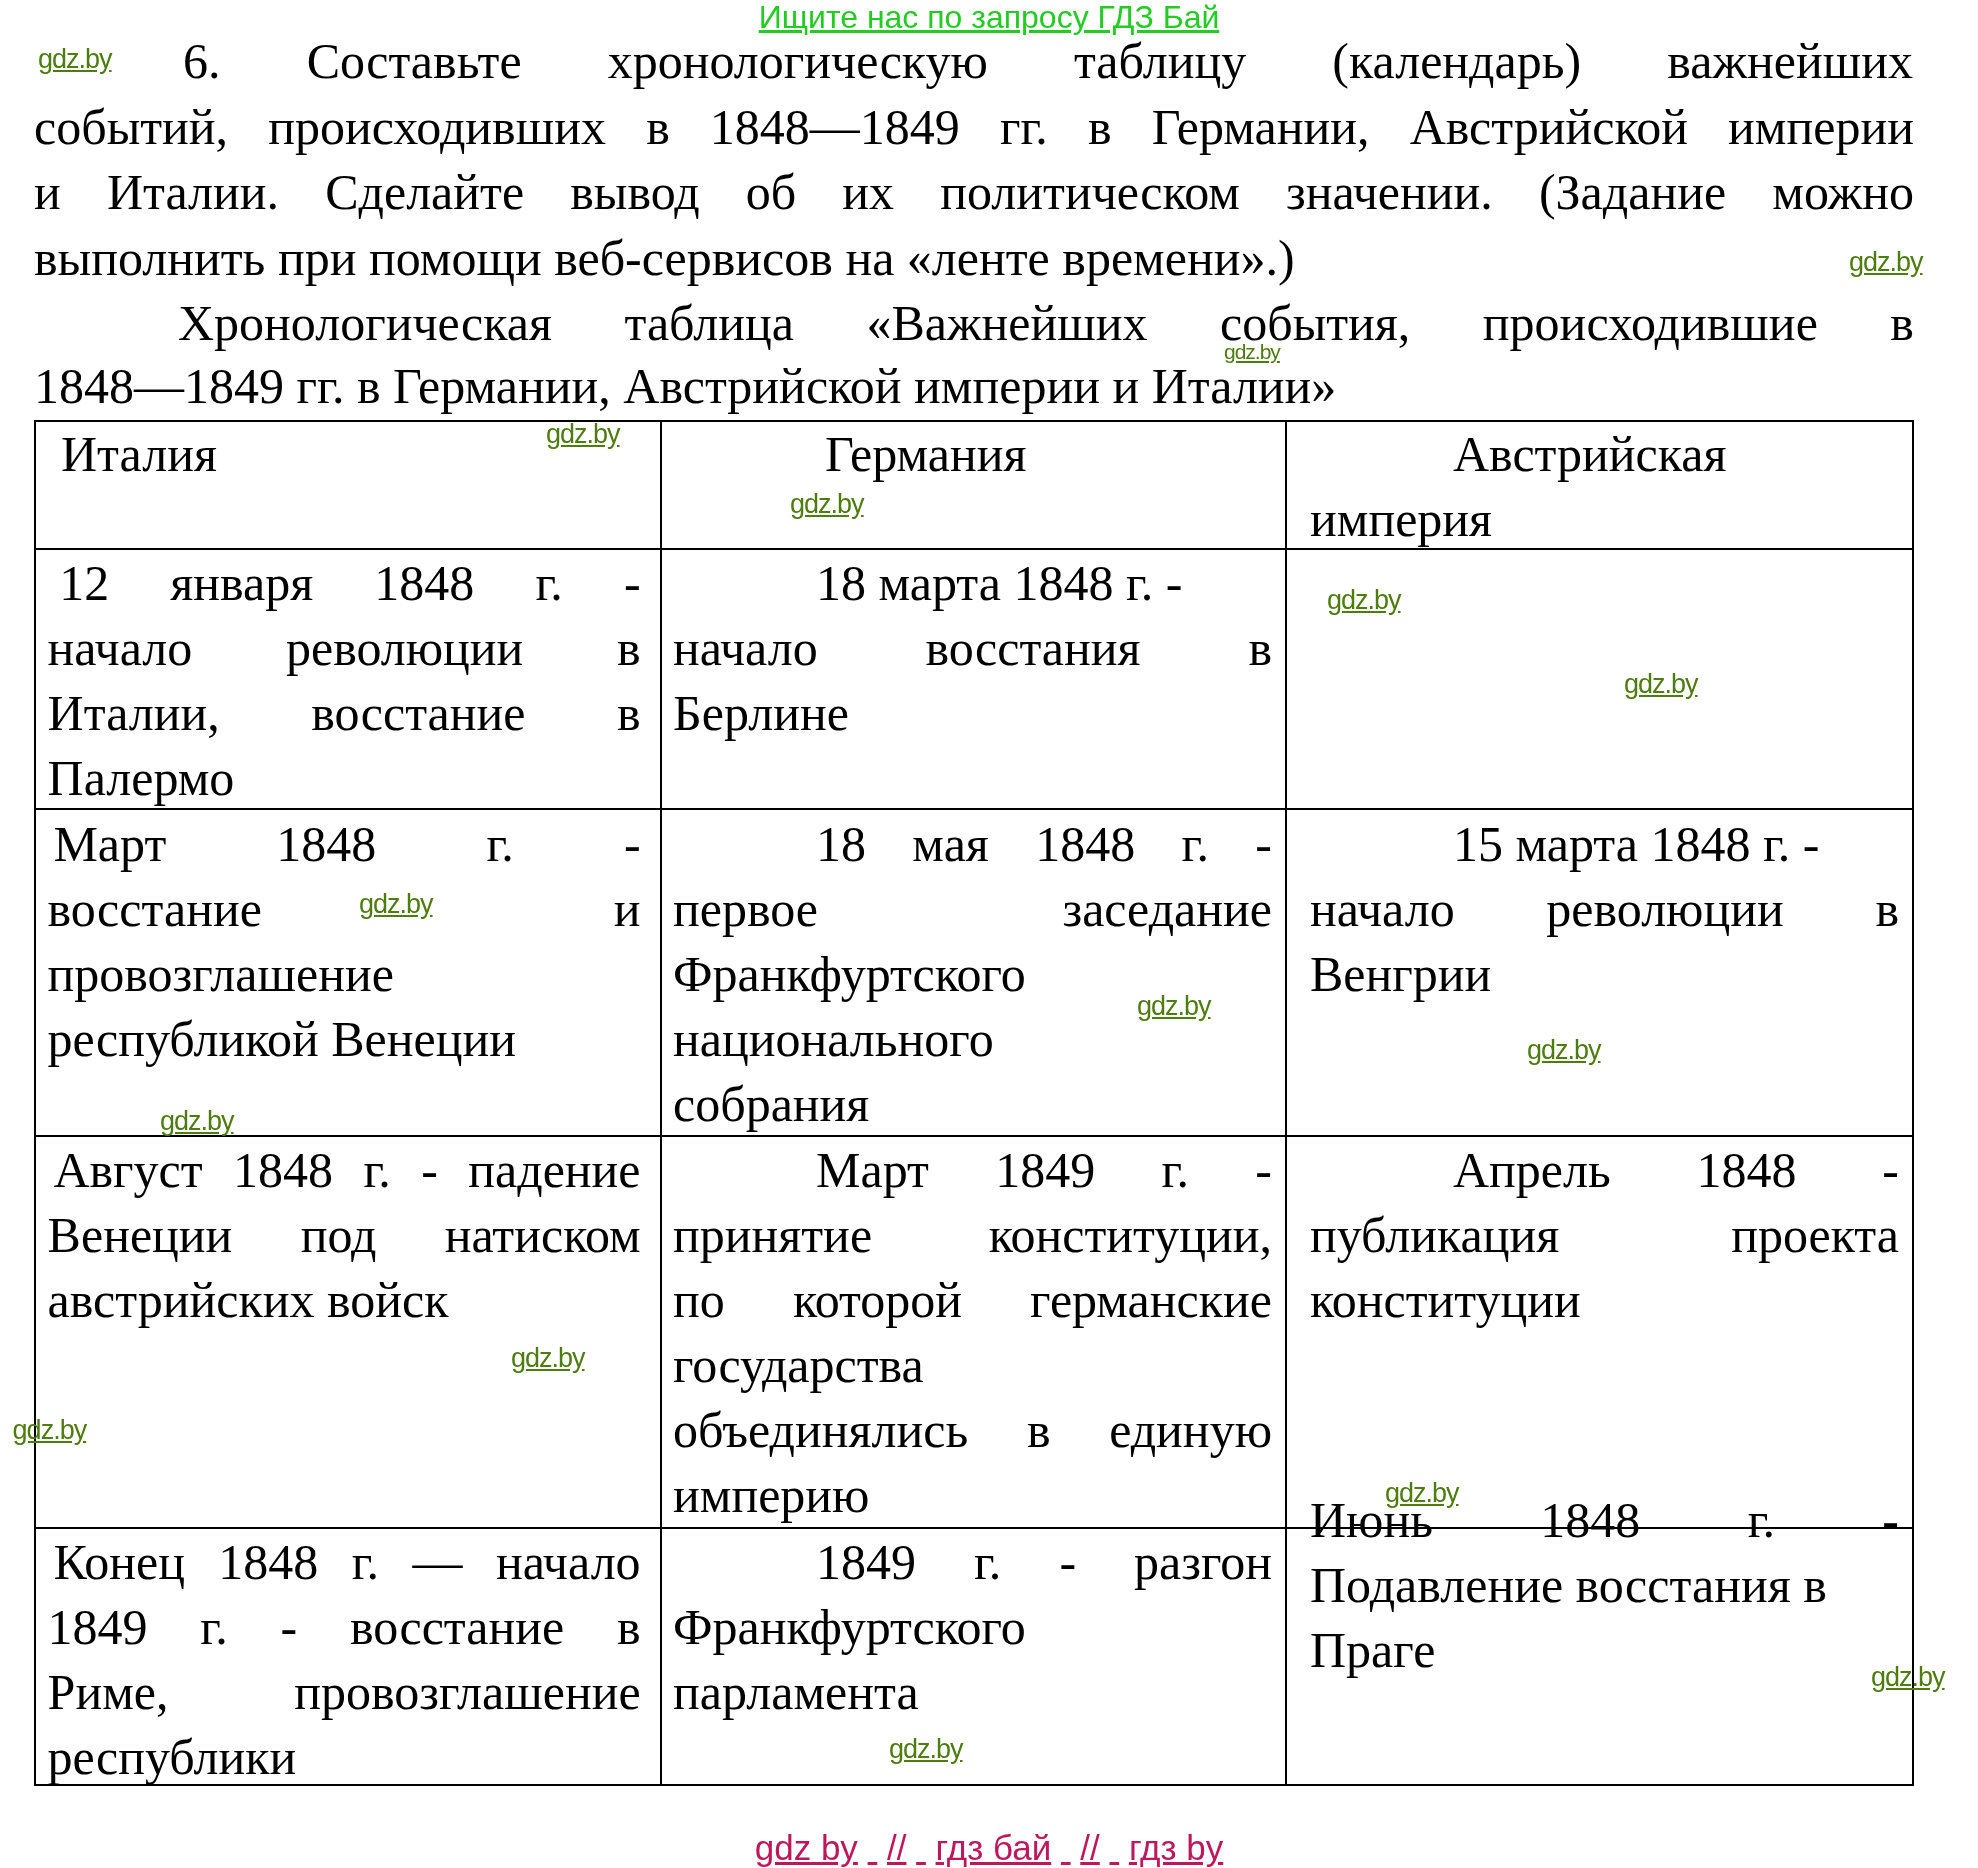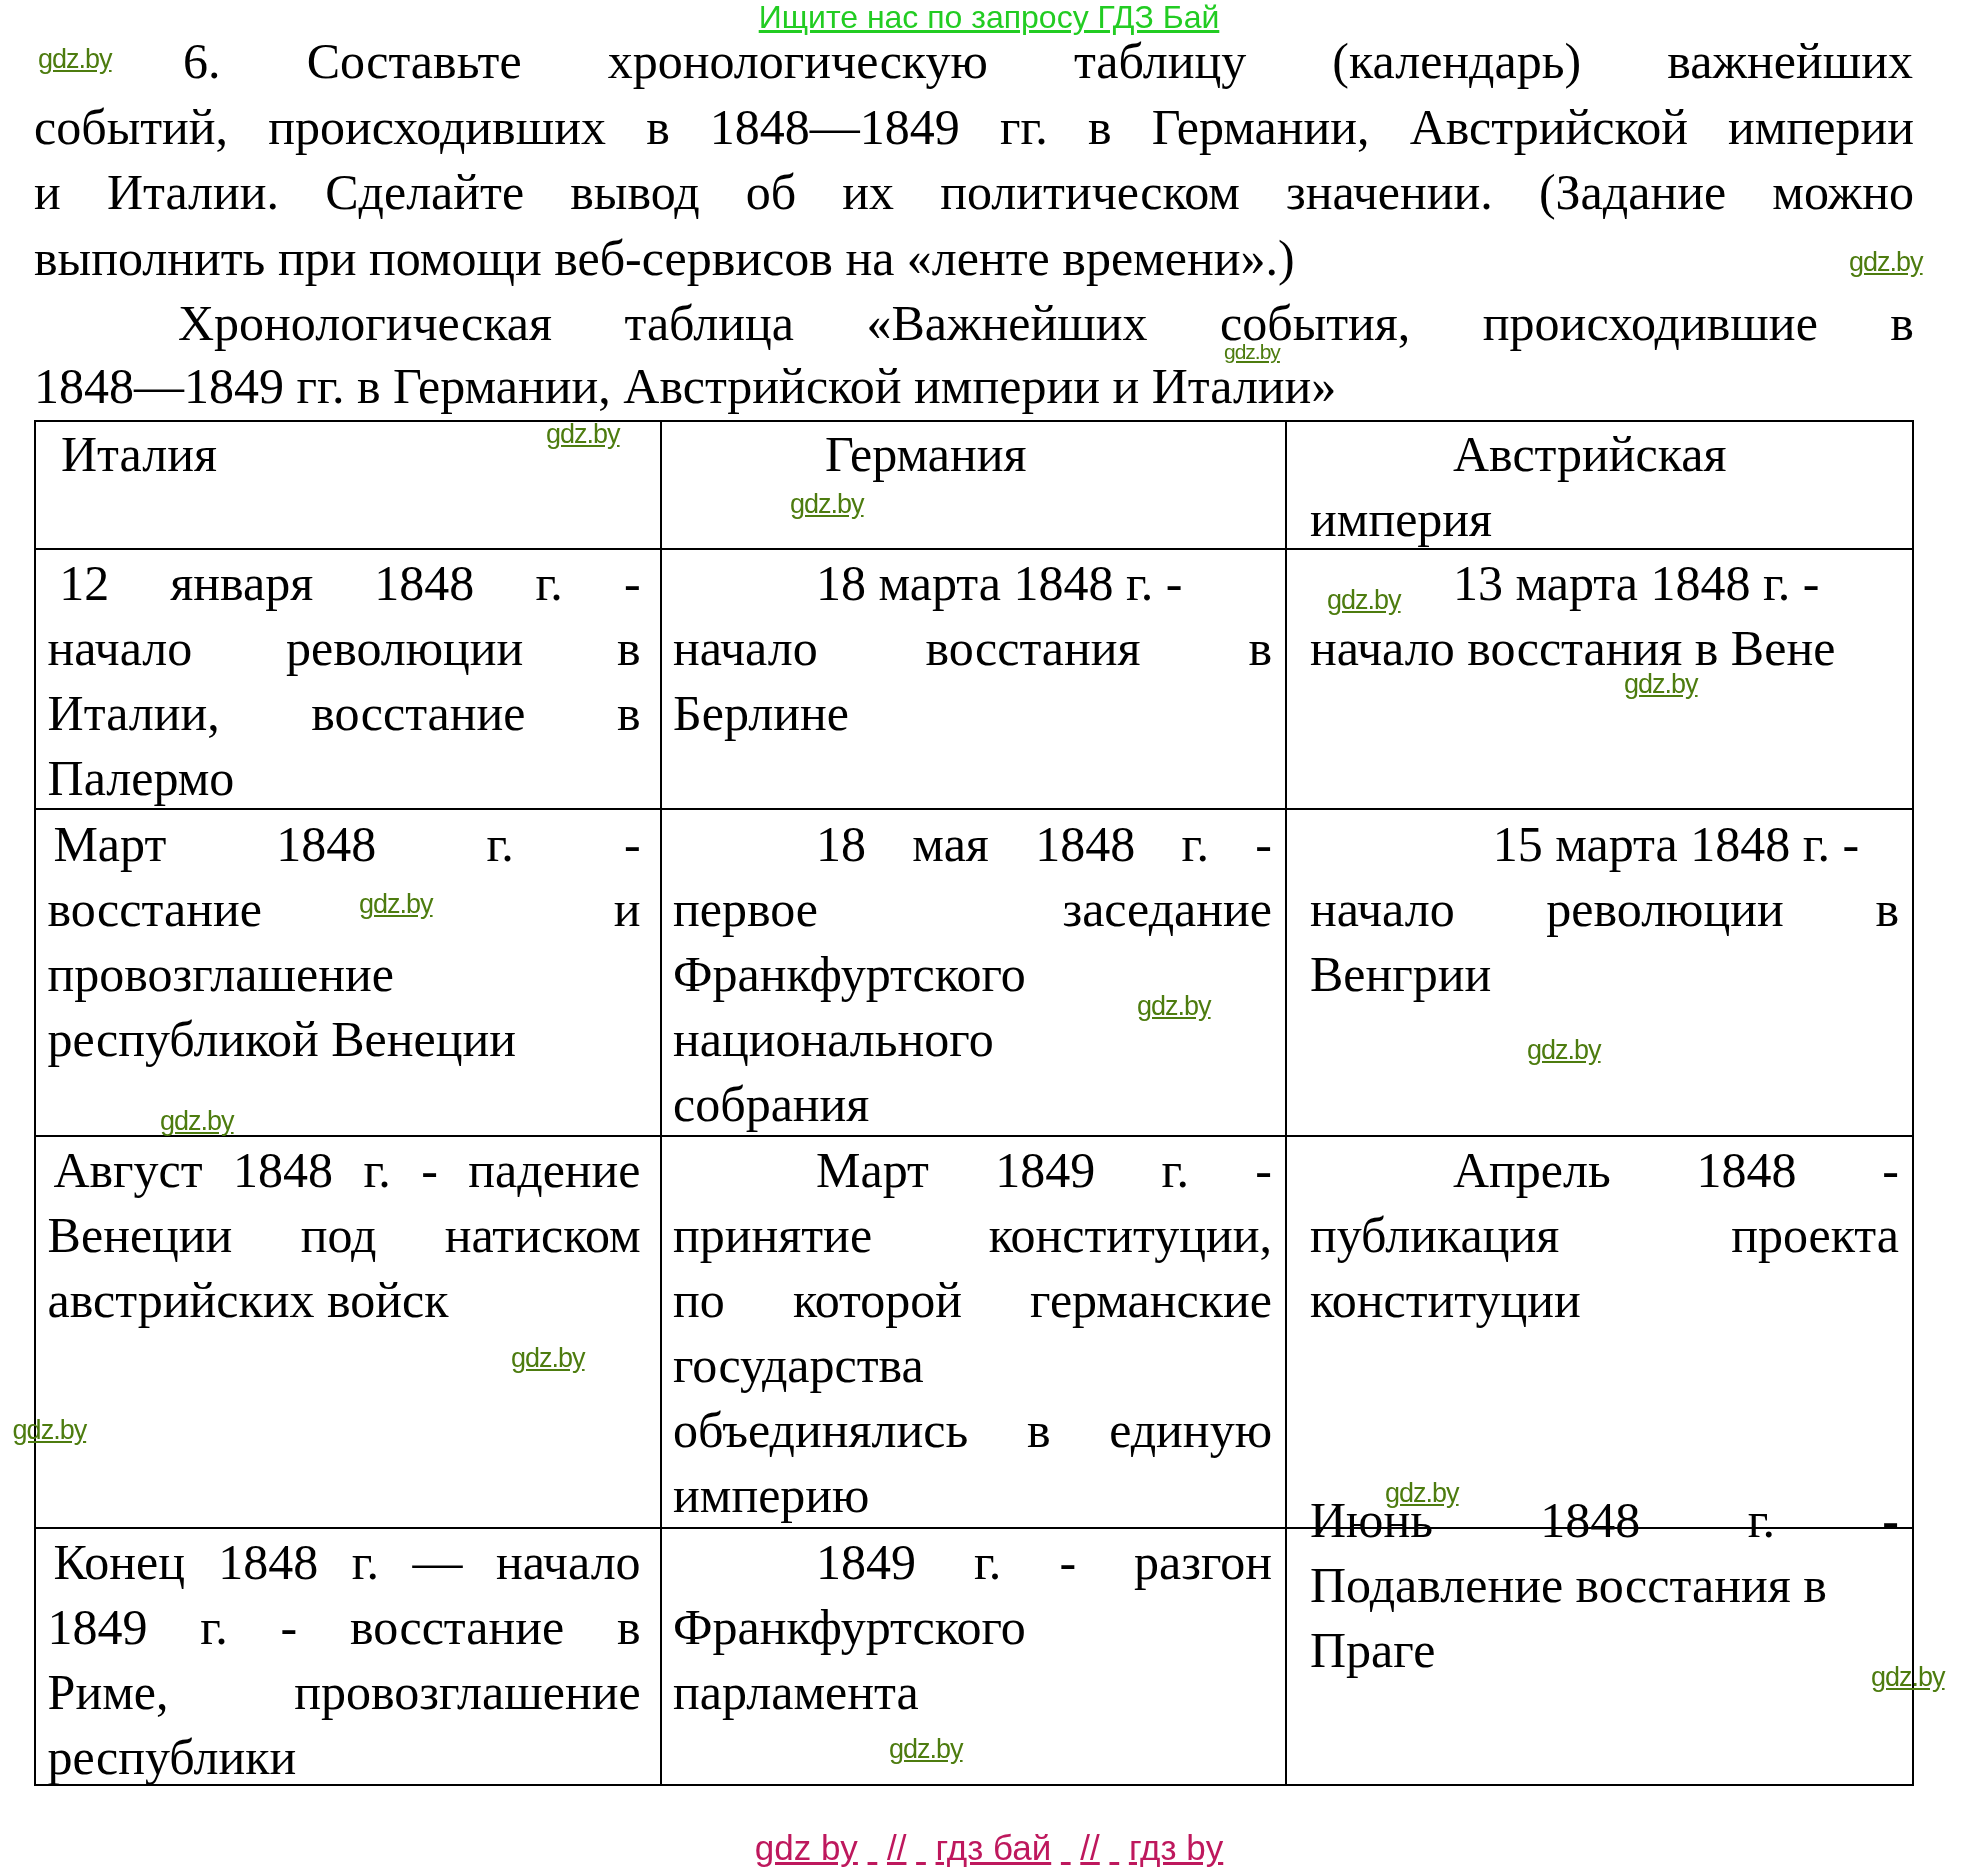--- a/index.html
+++ b/index.html
@@ -117,24 +117,20 @@
   </div>
   <div class="cell" style="left:637px; top:129px; width:599px;">
     <div class="ln" style="padding-left:143px;">18 марта 1848 г. -</div>
     <div class="ln j">
         <span>начало</span>
         <span>восстания</span>
         <span>в</span>
       </div>
     <div class="ln">Берлине</div>
   </div>
-  <div class="cell" style="left:1274px; top:129px; width:589px;">
-    <div class="ln" style="padding-left:143px;">13 марта 1848 г. -</div>
-    <div class="ln">начало восстания в Вене</div>
-  </div>
 
   <div class="cell" style="left:11.6px; top:390px; width:593px;">
     <div class="ln j" style="padding-left:5.8px;">
         <span>Март</span>
         <span>1848</span>
         <span>г.</span>
         <span>-</span>
       </div>
     <div class="ln j">
         <span>восстание</span>
@@ -153,21 +149,21 @@
       </div>
     <div class="ln j">
         <span>первое</span>
         <span>заседание</span>
       </div>
     <div class="ln">Франкфуртского</div>
     <div class="ln">национального</div>
     <div class="ln">собрания</div>
   </div>
   <div class="cell" style="left:1274px; top:390px; width:589px;">
-    <div class="ln" style="padding-left:143px;text-align:center;">15 марта 1848 г. -</div>
+    <div class="ln" style="padding-left:143px;">15 марта 1848 г. -</div>
     <div class="ln j">
         <span>начало</span>
         <span>революции</span>
         <span>в</span>
       </div>
     <div class="ln">Венгрии</div>
   </div>
 
   <div class="cell" style="left:11.6px; top:716px; width:593px;">
     <div class="ln j" style="padding-left:5.8px;">

